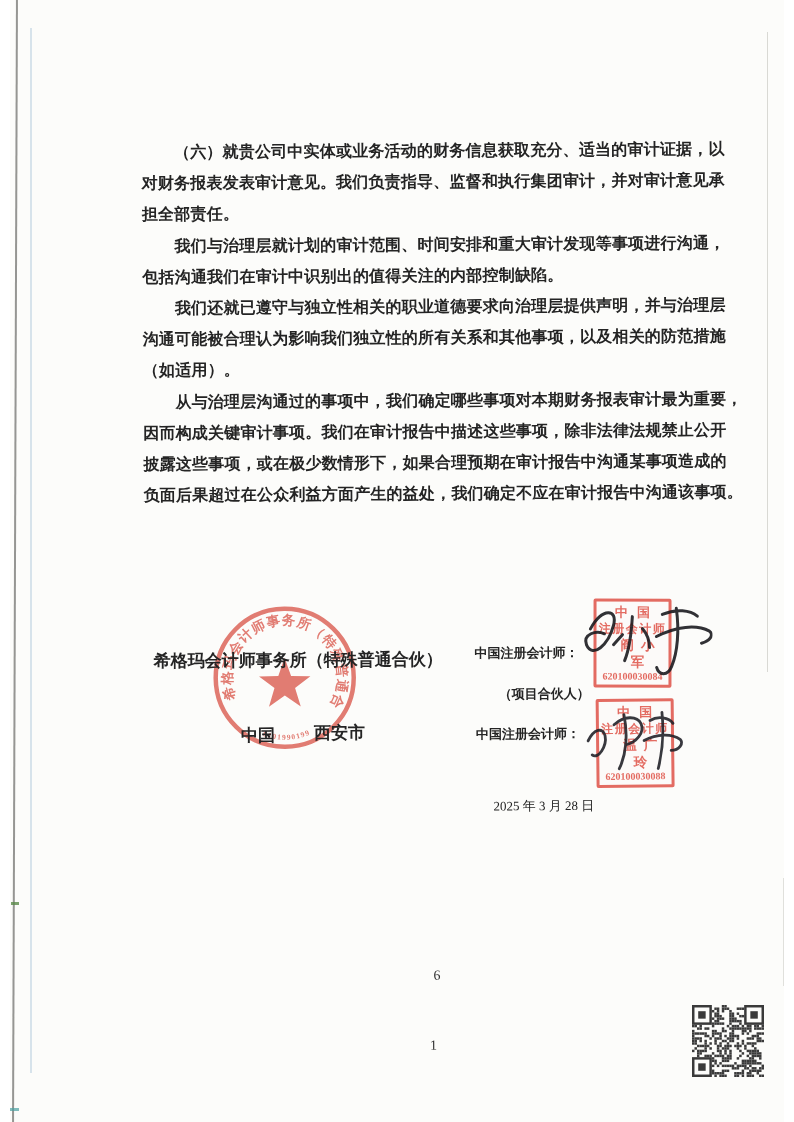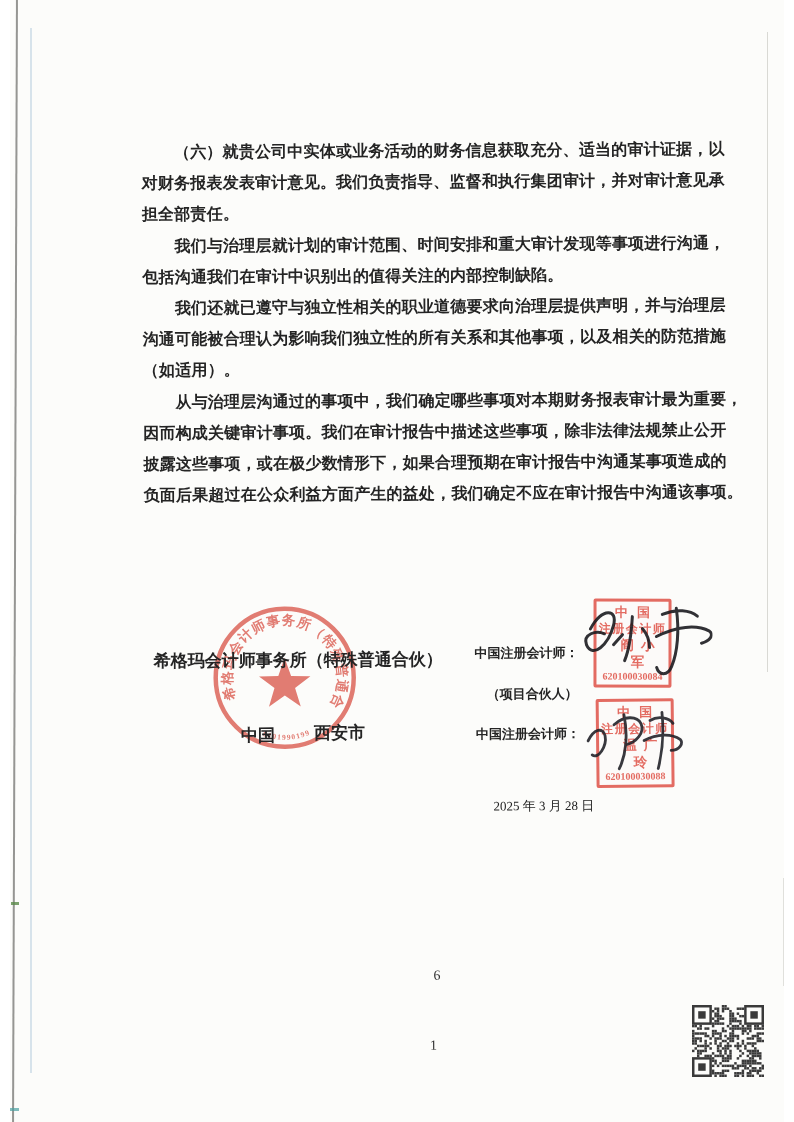--- a/index.html
+++ b/index.html
@@ -28,21 +28,21 @@
     letter-spacing:.2px;color:#242424;
   }
   #body-text .bline{white-space:nowrap;height:31.2px;}
 
   
   .sig-label{position:absolute;font-size:13px;font-weight:600;white-space:nowrap;color:#242424;}
   #firm-name{left:143px;top:648px;font-size:17px;}
   #firm-loc-left{left:230px;top:723px;font-size:17px;}
   #firm-loc-right{left:303px;top:721px;font-size:17px;}
   #cpa1-label{left:464px;top:645px;}
-  #cpa1-role{left:476px;top:686px;font-family:Liberation Mono, monospace;}
+  #cpa1-role{left:488px;top:686px;font-family:Liberation Mono, monospace;}
   #cpa2-label{left:465px;top:726px;}
   #report-date{left:465px;top:798px;font-weight:500;margin-left:17px;}
 
   
   #firm-seal{position:absolute;left:195px;top:598px;width:158px;height:158px;opacity:.82;}
 
   
   .cpa-stamp{
     position:absolute;width:78px;box-sizing:border-box;
     border:3px solid #e0584e;border-radius:2px;

